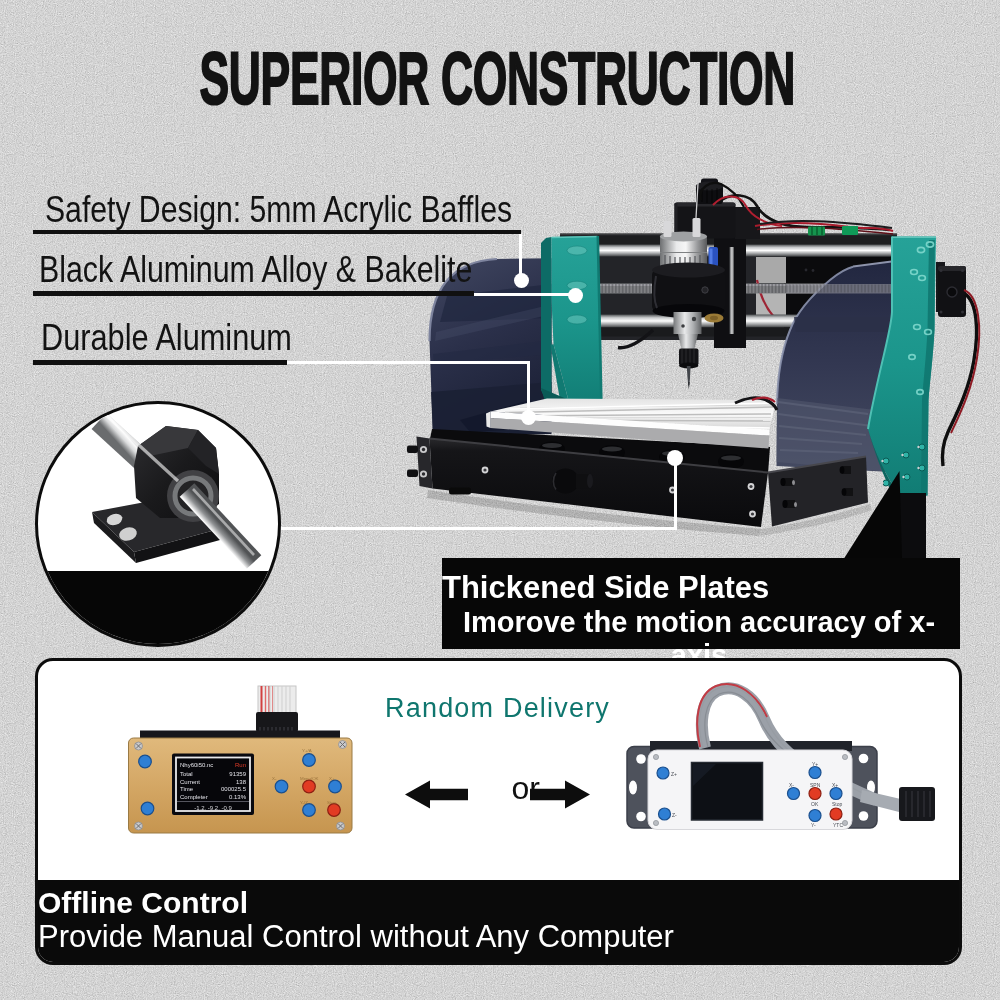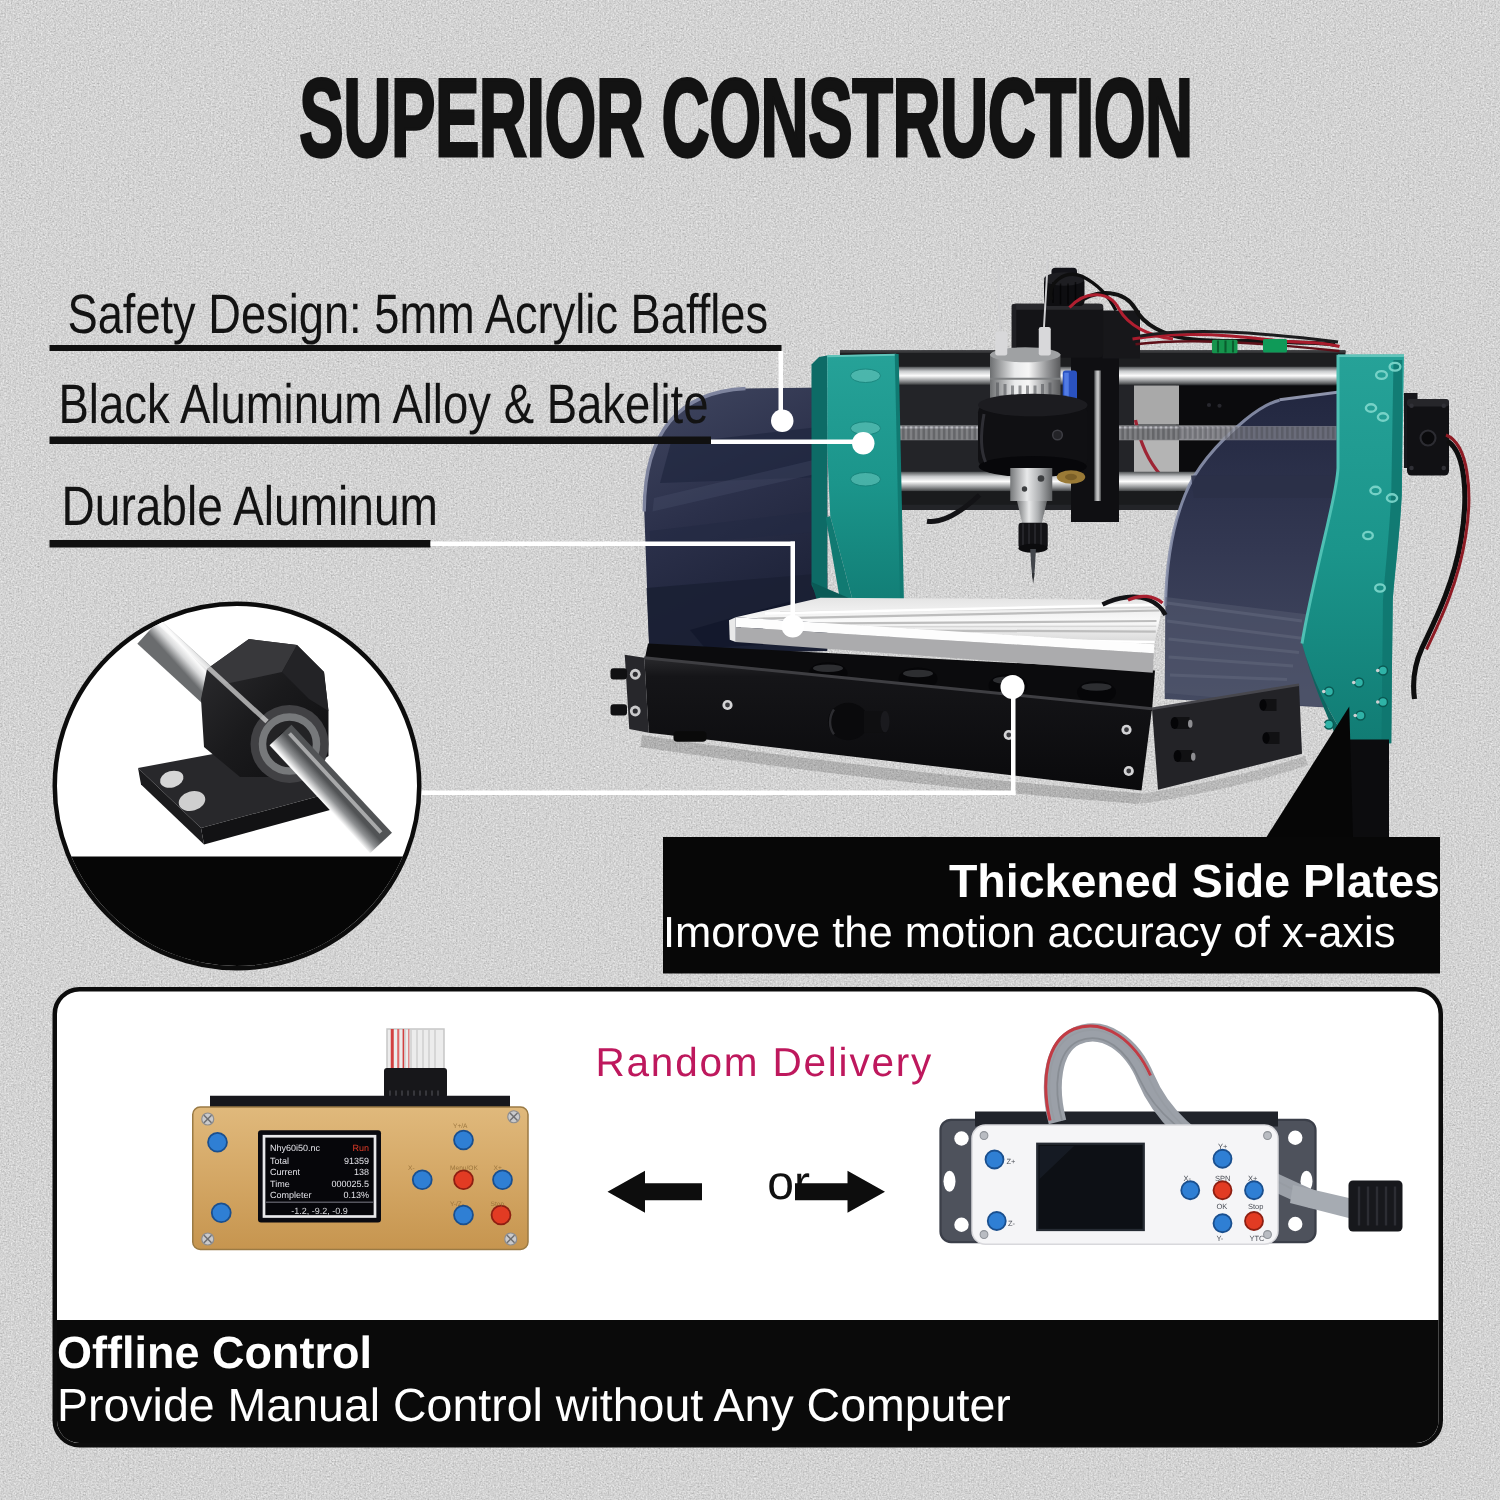--- a/index.html
+++ b/index.html
@@ -371,28 +371,28 @@
 <circle cx="155" cy="92" r="18" fill="#232325" stroke="#77797b" stroke-width="5"></circle>
 <circle cx="155" cy="92" r="9" fill="#0e0e10"></circle>
 <path d="M149,86 L216,158" stroke="url(#rodC)" stroke-width="20" fill="none"></path>
 <path d="M64,14 L137,81" stroke="#ffffff" stroke-width="3.2" fill="none" opacity="0.6" transform="translate(3,-4)"></path>
       <path d="M152,89 L213,155" stroke="#ffffff" stroke-width="2.6" fill="none" opacity="0.5" transform="translate(3,-4)"></path>
 </svg>
 <div class="abs" style="left:0;top:166.5px;width:240px;height:74px;background:#060606;"></div>
 </div>
 
 <div class="abs" style="left:442px;top:558px;width:518px;height:91px;background:#070707;"></div>
-<div class="abs" style="left:442px;top:570px;width:518px;text-align:right;color:#fff;font-size:31px;font-weight:bold;">Thickened Side Plates</div>
-<div class="abs" style="left:442px;top:606px;width:514px;text-align:left;color:#fff;font-size:29px;">Imorove the motion accuracy of x-axis</div>
+<div class="abs" style="left:442px;top:570px;width:518px;text-align:left;color:#fff;font-size:31px;font-weight:bold;">Thickened Side Plates</div>
+<div class="abs" style="left:442px;top:606px;width:514px;text-align:center;color:#fff;font-size:29px;font-weight:bold;">Imorove the motion accuracy of x-axis</div>
 
 <div class="abs" style="left:35px;top:658px;width:921px;height:301px;background:#fff;border:3px solid #0c0c0c;border-radius:18px;"></div>
 <div class="abs" style="left:38px;top:880px;width:921px;height:82px;background:#0a0a0a;border-radius:0 0 15px 15px;"></div>
 <div class="abs" style="left:38px;top:886px;width:921px;text-align:left;color:#fff;font-size:30px;font-weight:bold;">Offline Control</div>
 <div class="abs" style="left:38px;top:919px;width:921px;text-align:left;color:#fff;font-size:31px;">Provide Manual Control without Any Computer</div>
-<div class="abs" style="left:385px;top:693px;font-size:27px;letter-spacing:1.2px;color:#be185d;margin-left:12px;">Random Delivery</div>
+<div class="abs" style="left:385px;top:693px;font-size:27px;letter-spacing:1.2px;color:#0f766e;">Random Delivery</div>
 
 <div class="abs" style="left:460px;top:770px;width:80px;text-align:right;font-size:32px;color:#111;">or</div>
 <svg class="abs" style="left:400px;top:775px;" width="200" height="40">
   <path d="M5,19.5 L30,5.5 L30,13.8 L68,13.8 L68,25.2 L30,25.2 L30,33.5 Z" fill="#0d0d0d"></path>
   <path d="M190,19.5 L165,5.5 L165,13.8 L130,13.8 L130,25.2 L165,25.2 L165,33.5 Z" fill="#0d0d0d"></path>
 </svg>
 
 <div id="ctlL" class="abs" style="left:120px;top:680px;"><svg width="240" height="160" viewBox="120 680 240 160" xmlns="http://www.w3.org/2000/svg">
 <defs>
 <linearGradient id="goldg" x1="0" y1="0" x2="0" y2="1">

